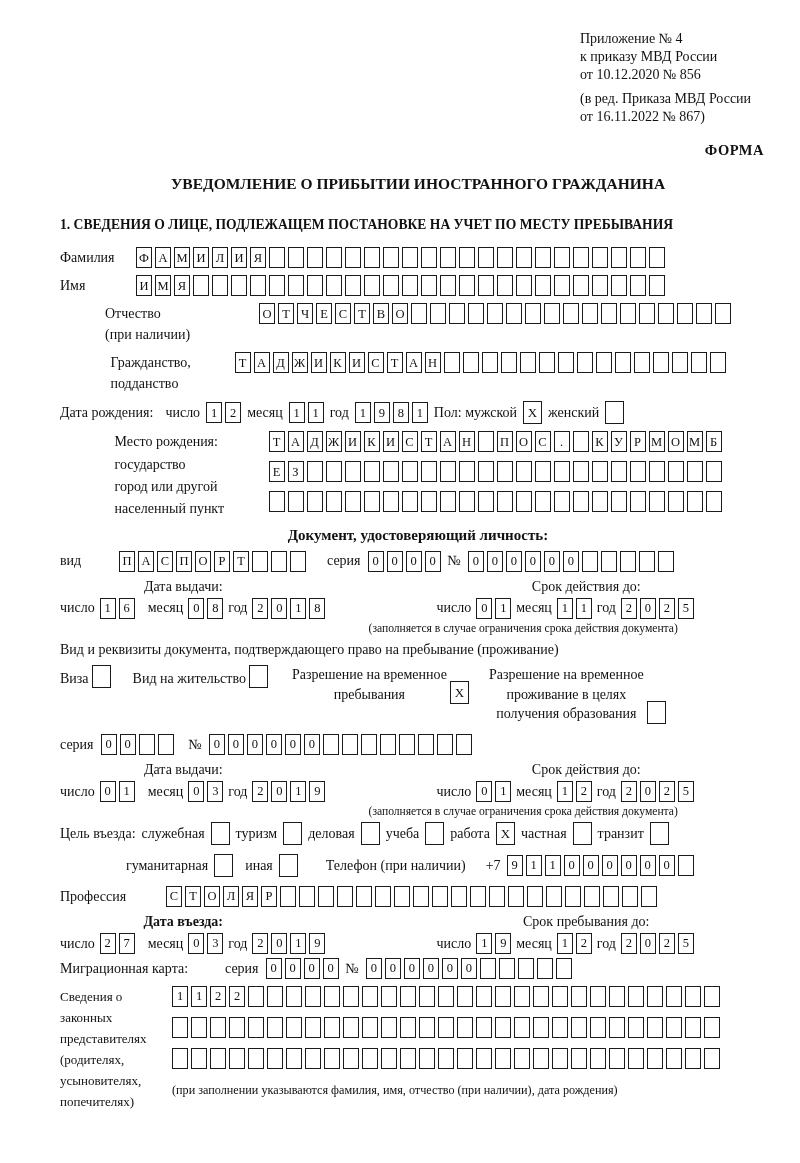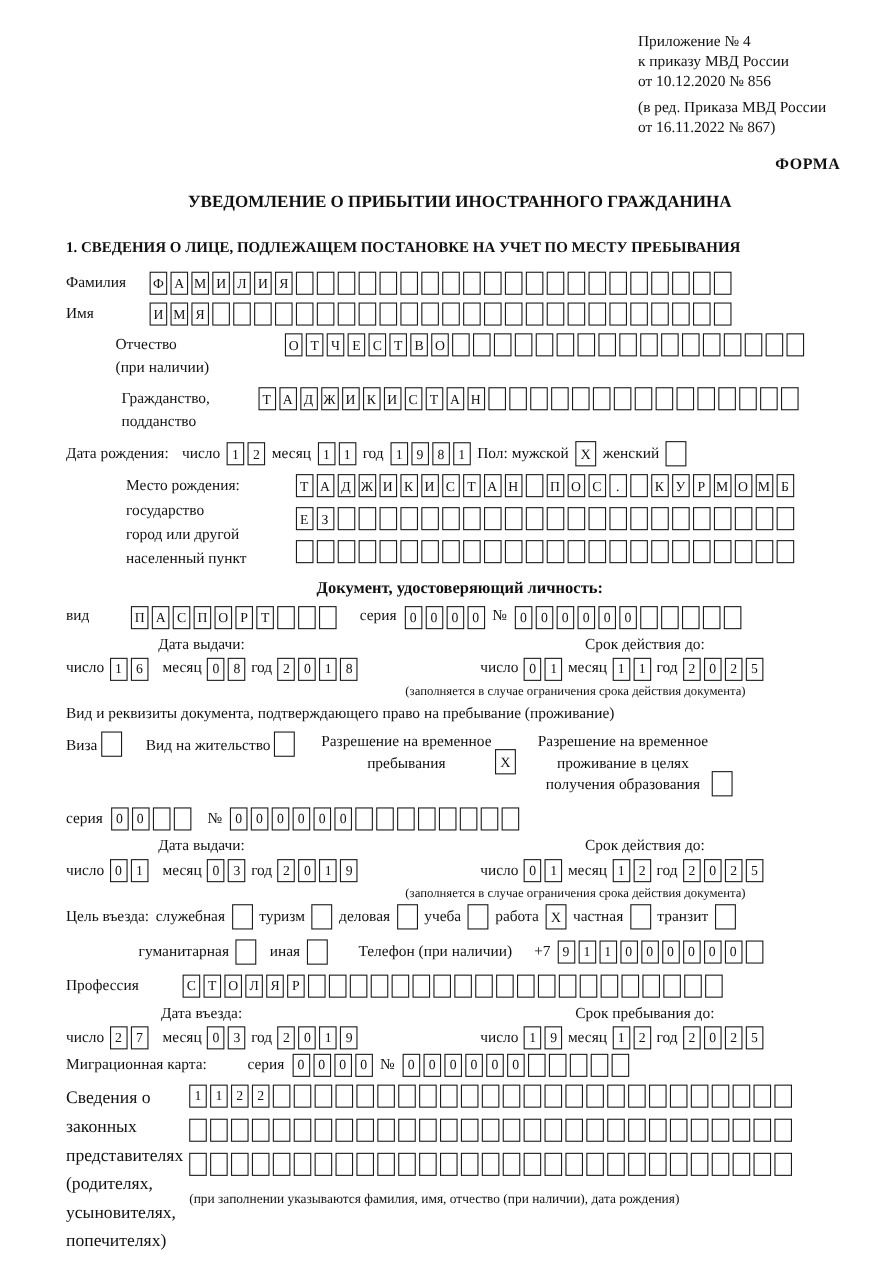--- a/index.html
+++ b/index.html
@@ -53,21 +53,21 @@
 
   .permit-opts { display:flex; align-items:flex-start; margin:4px 0 10px 0; }
   .opt { display:flex; align-items:flex-end; gap:3px; }
   .opt .txt { text-align:center; line-height:1.4; }
   .plain { line-height:1.6; }
 
   .purpose-row { display:flex; align-items:center; gap:6px; margin-bottom:9px; flex-wrap:nowrap; }
   .indent65 { margin-left:66px; }
 
   .reps { display:flex; align-items:flex-start; }
-  .reps .labels { width:112px; flex:none; line-height:1.62; font-size:16px; }
+  .reps .labels { width:112px; flex:none; line-height:1.62; font-size:13px; }
   .reps .rows { display:flex; flex-direction:column; gap:10px; }
   .reps-note { font-size:12.2px; margin-top:14px; white-space:nowrap; }
 </style>
 </head>
 <body>
 
 <div class="page">
 
   <div class="hdr-wrap">
     <div class="hdr-block">
@@ -620,21 +620,21 @@
         <span class="cell"></span>
         <span class="cell"></span>
         <span class="cell"></span>
         <span class="cell"></span>
         <span class="cell"></span>
       </span>
   </div>
 
   <div class="daterow" style="margin-top:3px;">
     <div class="datecol-l">
-      <div class="datehead" style="margin-right:90px;">Дата въезда:</div>
+      <div class="datehead" style="margin-right:90px;font-weight:bold;">Дата въезда:</div>
       <div class="dateline">
         <span class="t">число</span>
         <span class="cells">
             <span class="cell">2</span>
             <span class="cell">7</span>
           </span>
         <span class="t" style="margin-left:8px;">месяц</span>
         <span class="cells">
             <span class="cell">0</span>
             <span class="cell">3</span>

